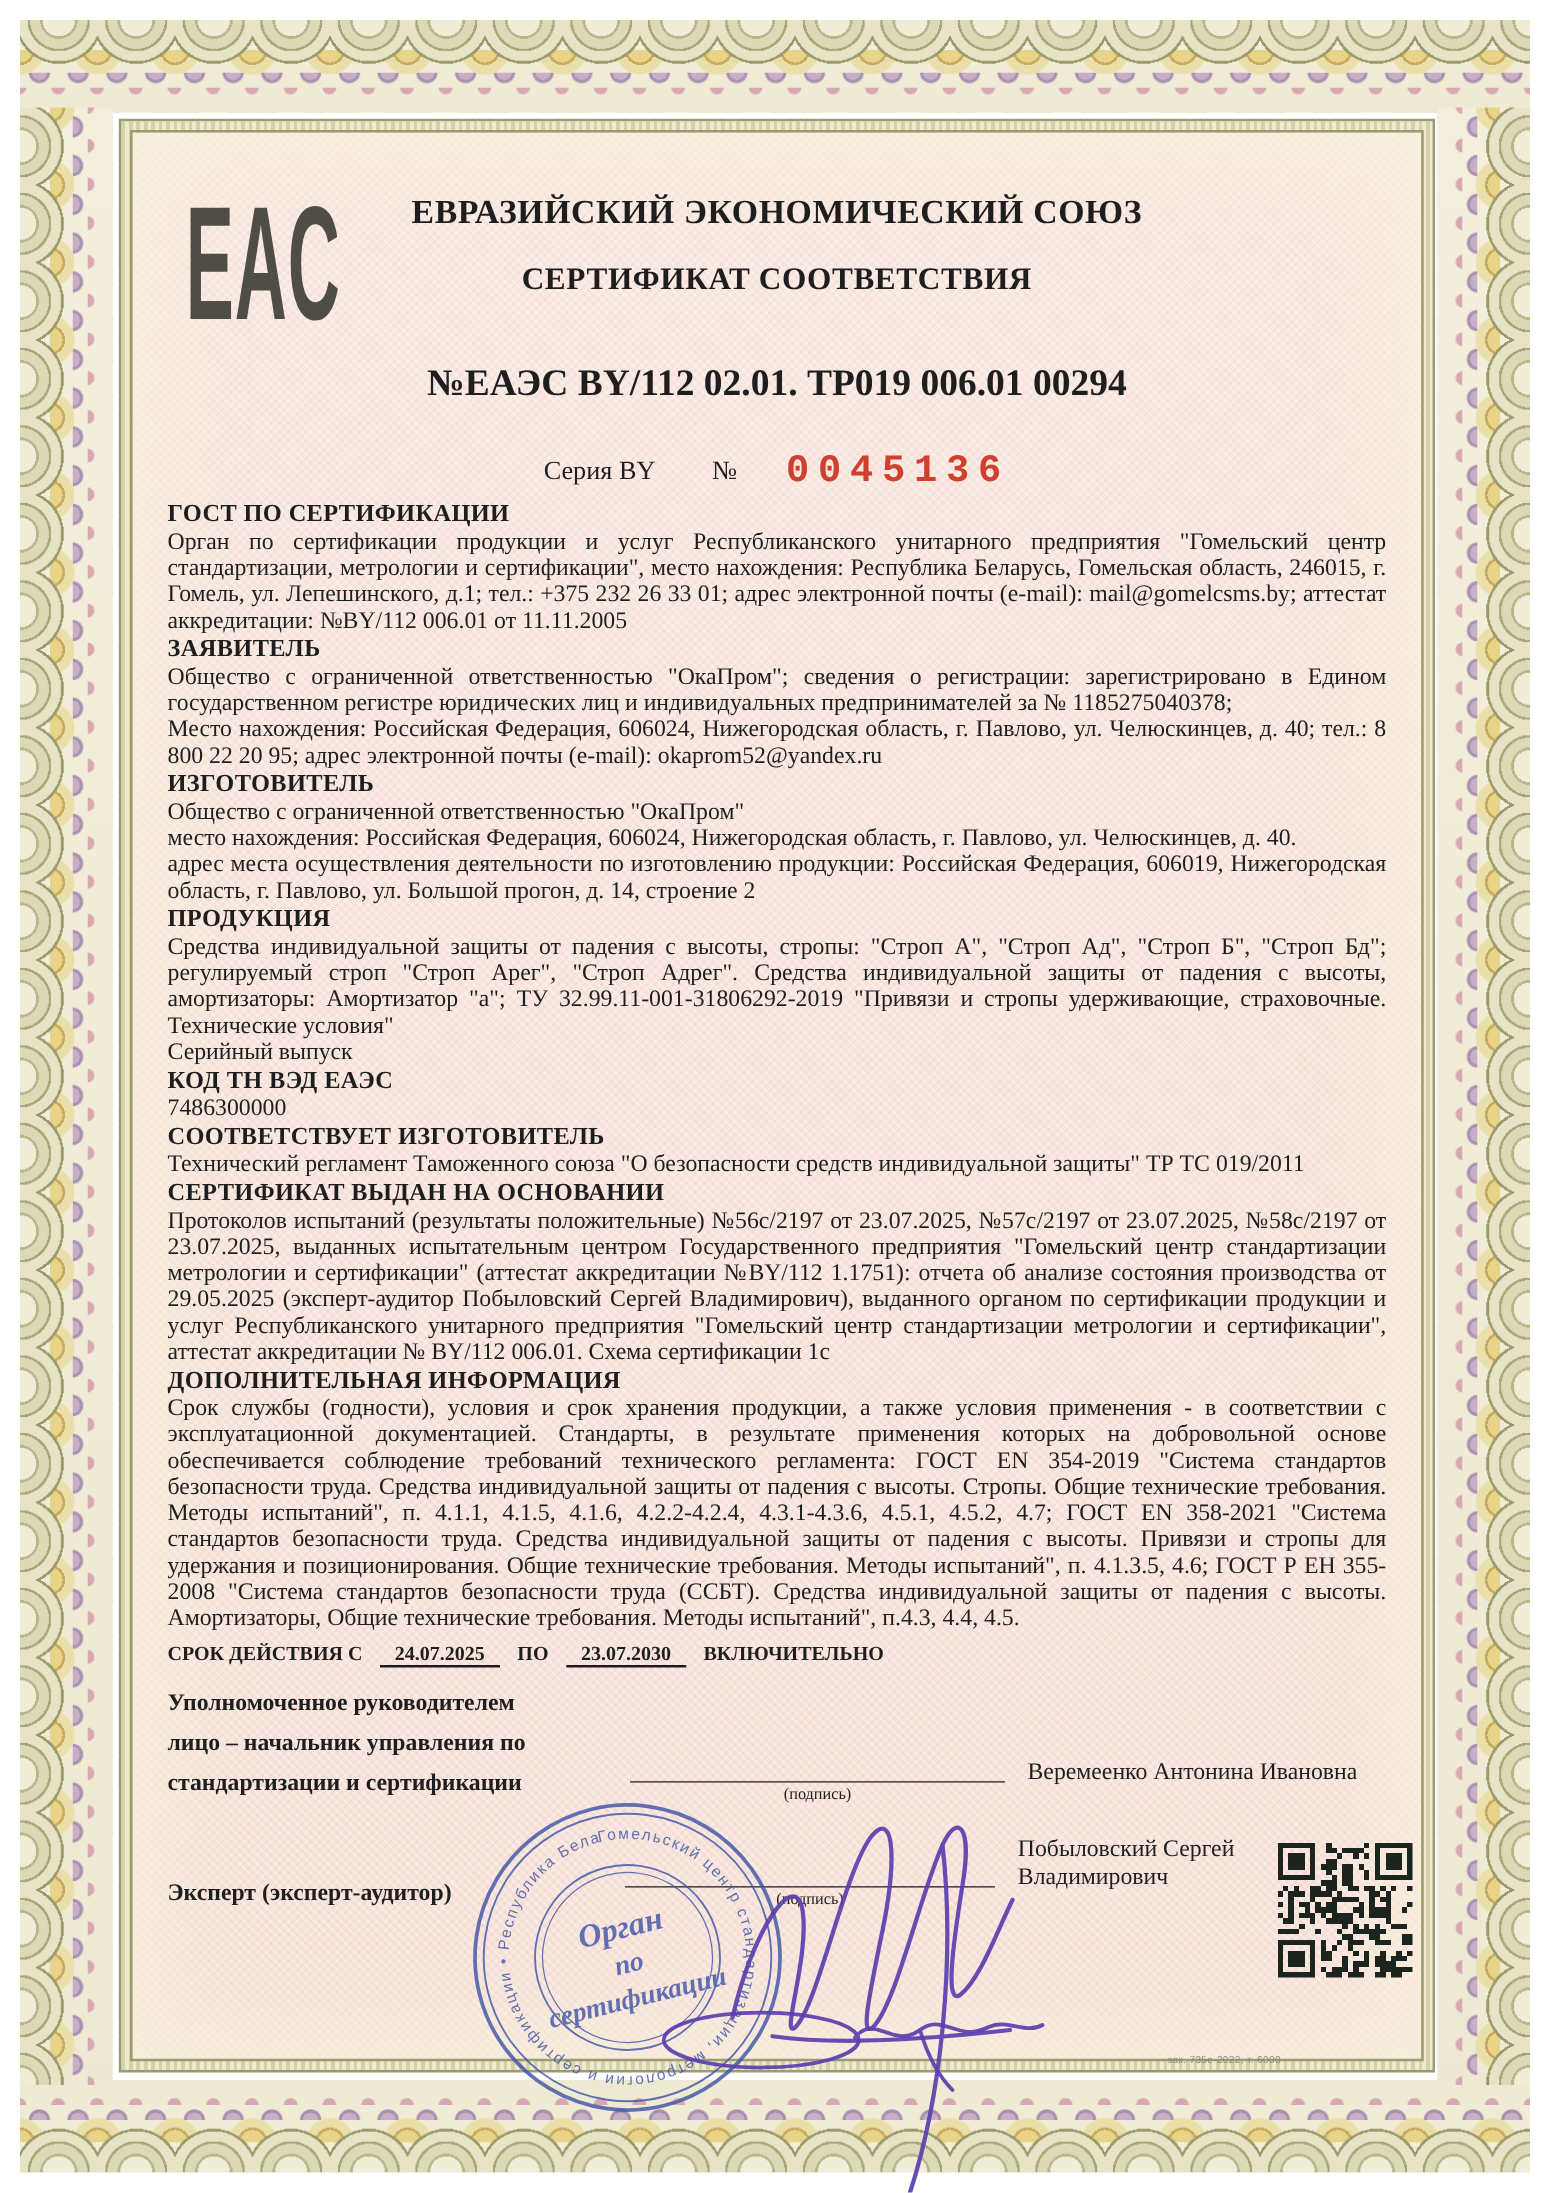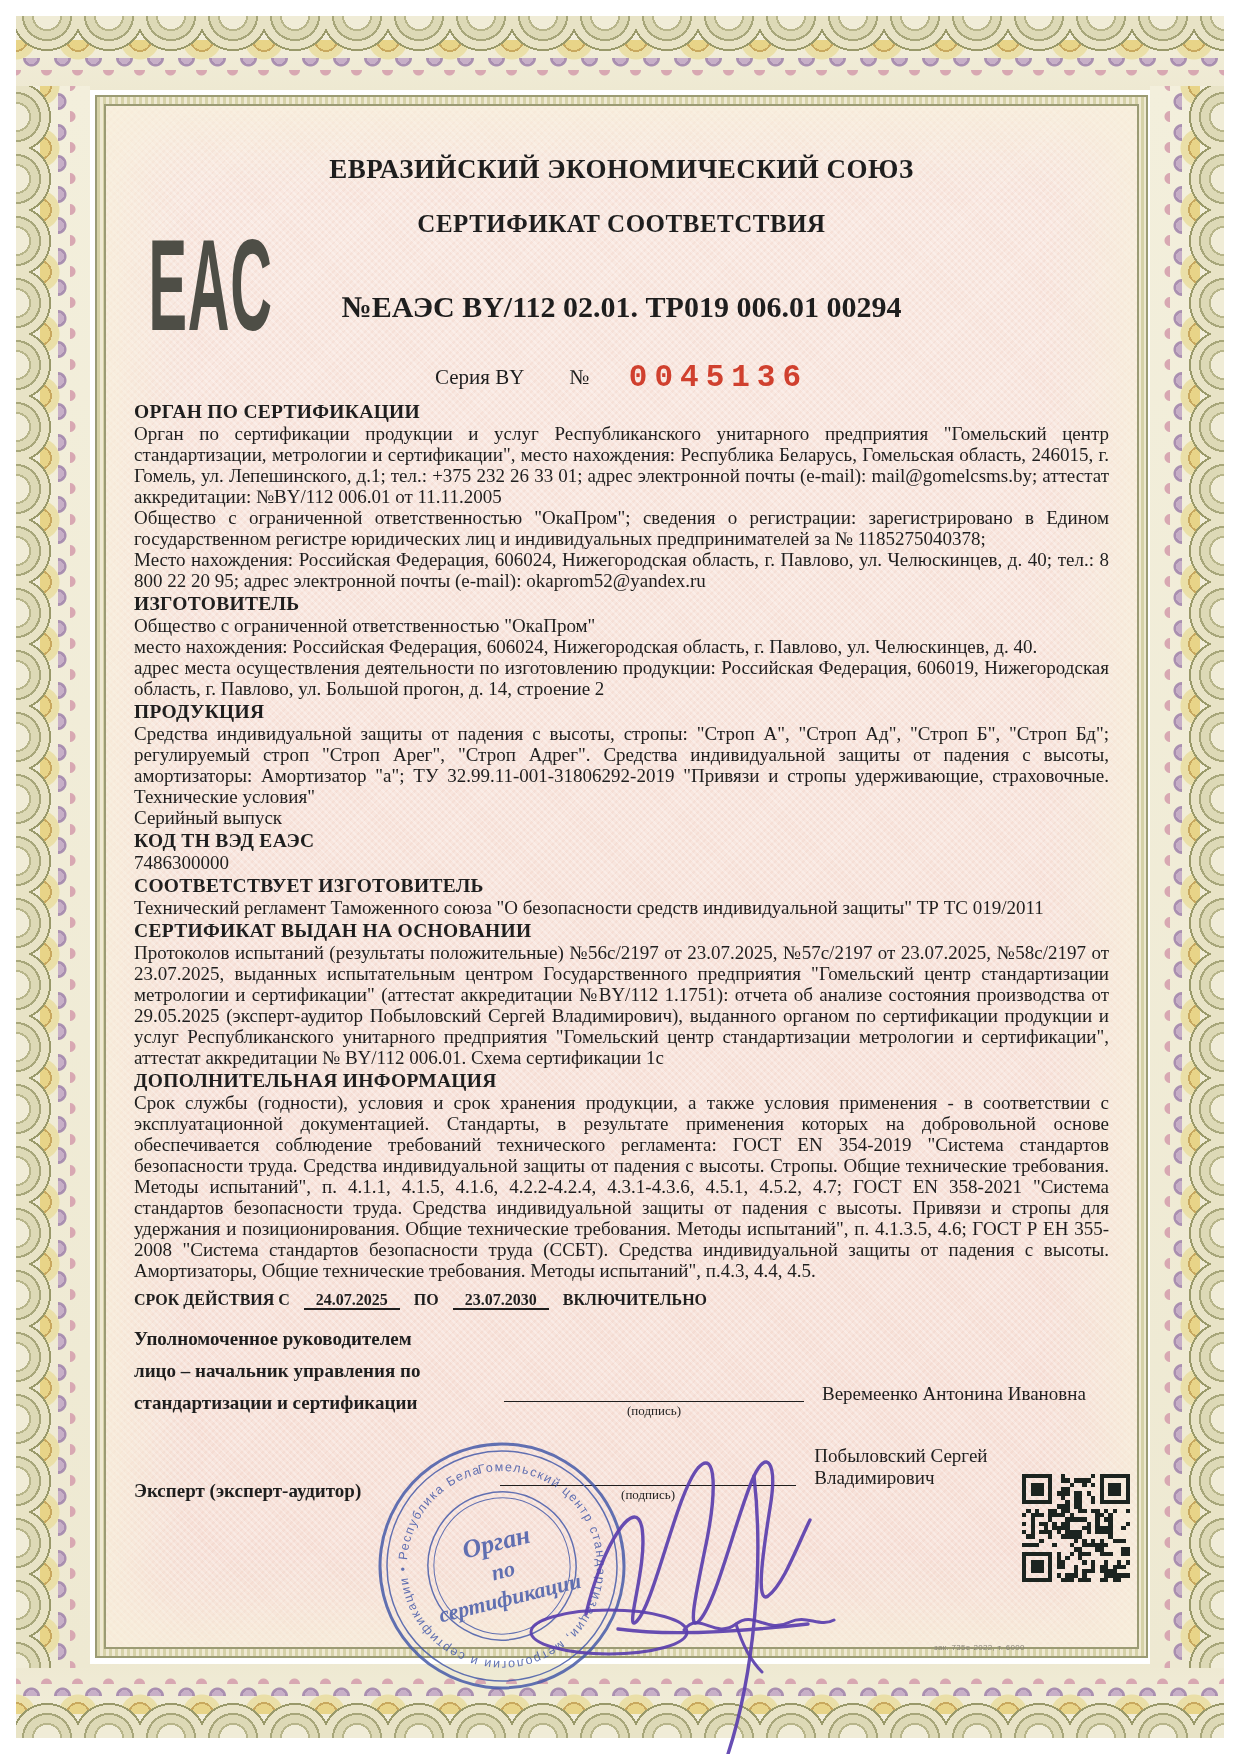--- a/index.html
+++ b/index.html
@@ -39,21 +39,21 @@
   .frame-inner{position:relative;width:100%;height:100%;box-sizing:border-box;
     border:2px solid #9b9b74;
     background:
       repeating-linear-gradient(45deg,rgba(255,255,255,.28) 0 2px,rgba(255,255,255,0) 2px 5px),
       repeating-linear-gradient(-45deg,rgba(226,170,150,.12) 0 2px,rgba(0,0,0,0) 2px 5px),
       linear-gradient(#f9e9e2,#f7e2da);
     box-shadow:inset 0 0 70px 26px rgba(247,240,219,.85);}
 
   
   .content{position:absolute;inset:0;padding:34px 28px 0 28px;box-sizing:border-box;}
-  .eac-badge{position:absolute;left:46px;top:62px;width:118px;height:160px;display:flex;align-items:flex-end;justify-content:center;}
+  .eac-badge{position:absolute;left:46px;top:62px;width:118px;height:160px;display:flex;align-items:flex-start;justify-content:center;}
   .eac-badge span{font-family:"Liberation Sans",sans-serif;font-weight:bold;font-size:74px;color:#4e4e46;transform:scale(.78,1.75);letter-spacing:1px;}
 
   .hdr{text-align:center;}
   .hdr .union{font-size:27px;font-weight:bold;letter-spacing:.5px;margin-top:14px;}
   .hdr .doctype{font-size:25px;font-weight:bold;margin-top:25px;letter-spacing:.5px;}
   .hdr .certnum{font-size:30px;font-weight:bold;margin-top:52px;}
   .seriesline{font-size:21px;margin-top:36px;margin-bottom:6px;text-align:center;}
   .seriesline .ser-label{margin-right:40px;}
   .seriesline .no-sign{margin-right:34px;}
   .serial{font-family:"Liberation Mono",monospace;font-weight:bold;font-size:31px;color:#d0402e;letter-spacing:7px;vertical-align:-2px;}
@@ -105,25 +105,26 @@
     <div class="certnum">№ЕАЭС BY/112 02.01. ТР019 006.01 00294</div>
   </div>
 
   <div class="seriesline">
     <span class="ser-label">Серия BY</span>
     <span class="no-sign">№</span>
     <span class="serial">0045136</span>
   </div>
 
   <section class="sec">
-    <h3>ОРГАН ПО СЕРТИФИКАЦИИ</h3>
+    <h3>ГОСТ ПО СЕРТИФИКАЦИИ</h3>
     <p>Орган по сертификации продукции и услуг Республиканского унитарного предприятия "Гомельский центр стандартизации, метрологии и сертификации", место нахождения: Республика Беларусь, Гомельская область,  246015, г. Гомель, ул. Лепешинского, д.1; тел.: +375 232 26 33 01; адрес электронной почты (e-mail): mail@gomelcsms.by; аттестат аккредитации: №BY/112 006.01 от 11.11.2005</p>
   </section>
 
   <section class="sec">
+    <h3>ЗАЯВИТЕЛЬ</h3>
     <p>Общество с ограниченной ответственностью "ОкаПром"; сведения о регистрации: зарегистрировано в Едином государственном регистре юридических лиц и индивидуальных предпринимателей за № 1185275040378;</p>
     <p>Место нахождения: Российская Федерация, 606024, Нижегородская область, г. Павлово, ул. Челюскинцев, д. 40; тел.: 8 800 22 20 95; адрес электронной почты (e-mail): okaprom52@yandex.ru</p>
   </section>
 
   <section class="sec">
     <h3>ИЗГОТОВИТЕЛЬ</h3>
     <p class="plain">Общество с ограниченной ответственностью "ОкаПром"</p>
     <p>место нахождения: Российская Федерация, 606024, Нижегородская область, г. Павлово, ул. Челюскинцев, д. 40.</p>
     <p>адрес места осуществления деятельности по изготовлению продукции: Российская Федерация, 606019, Нижегородская область, г. Павлово, ул. Большой прогон, д. 14, строение 2</p>
   </section>

